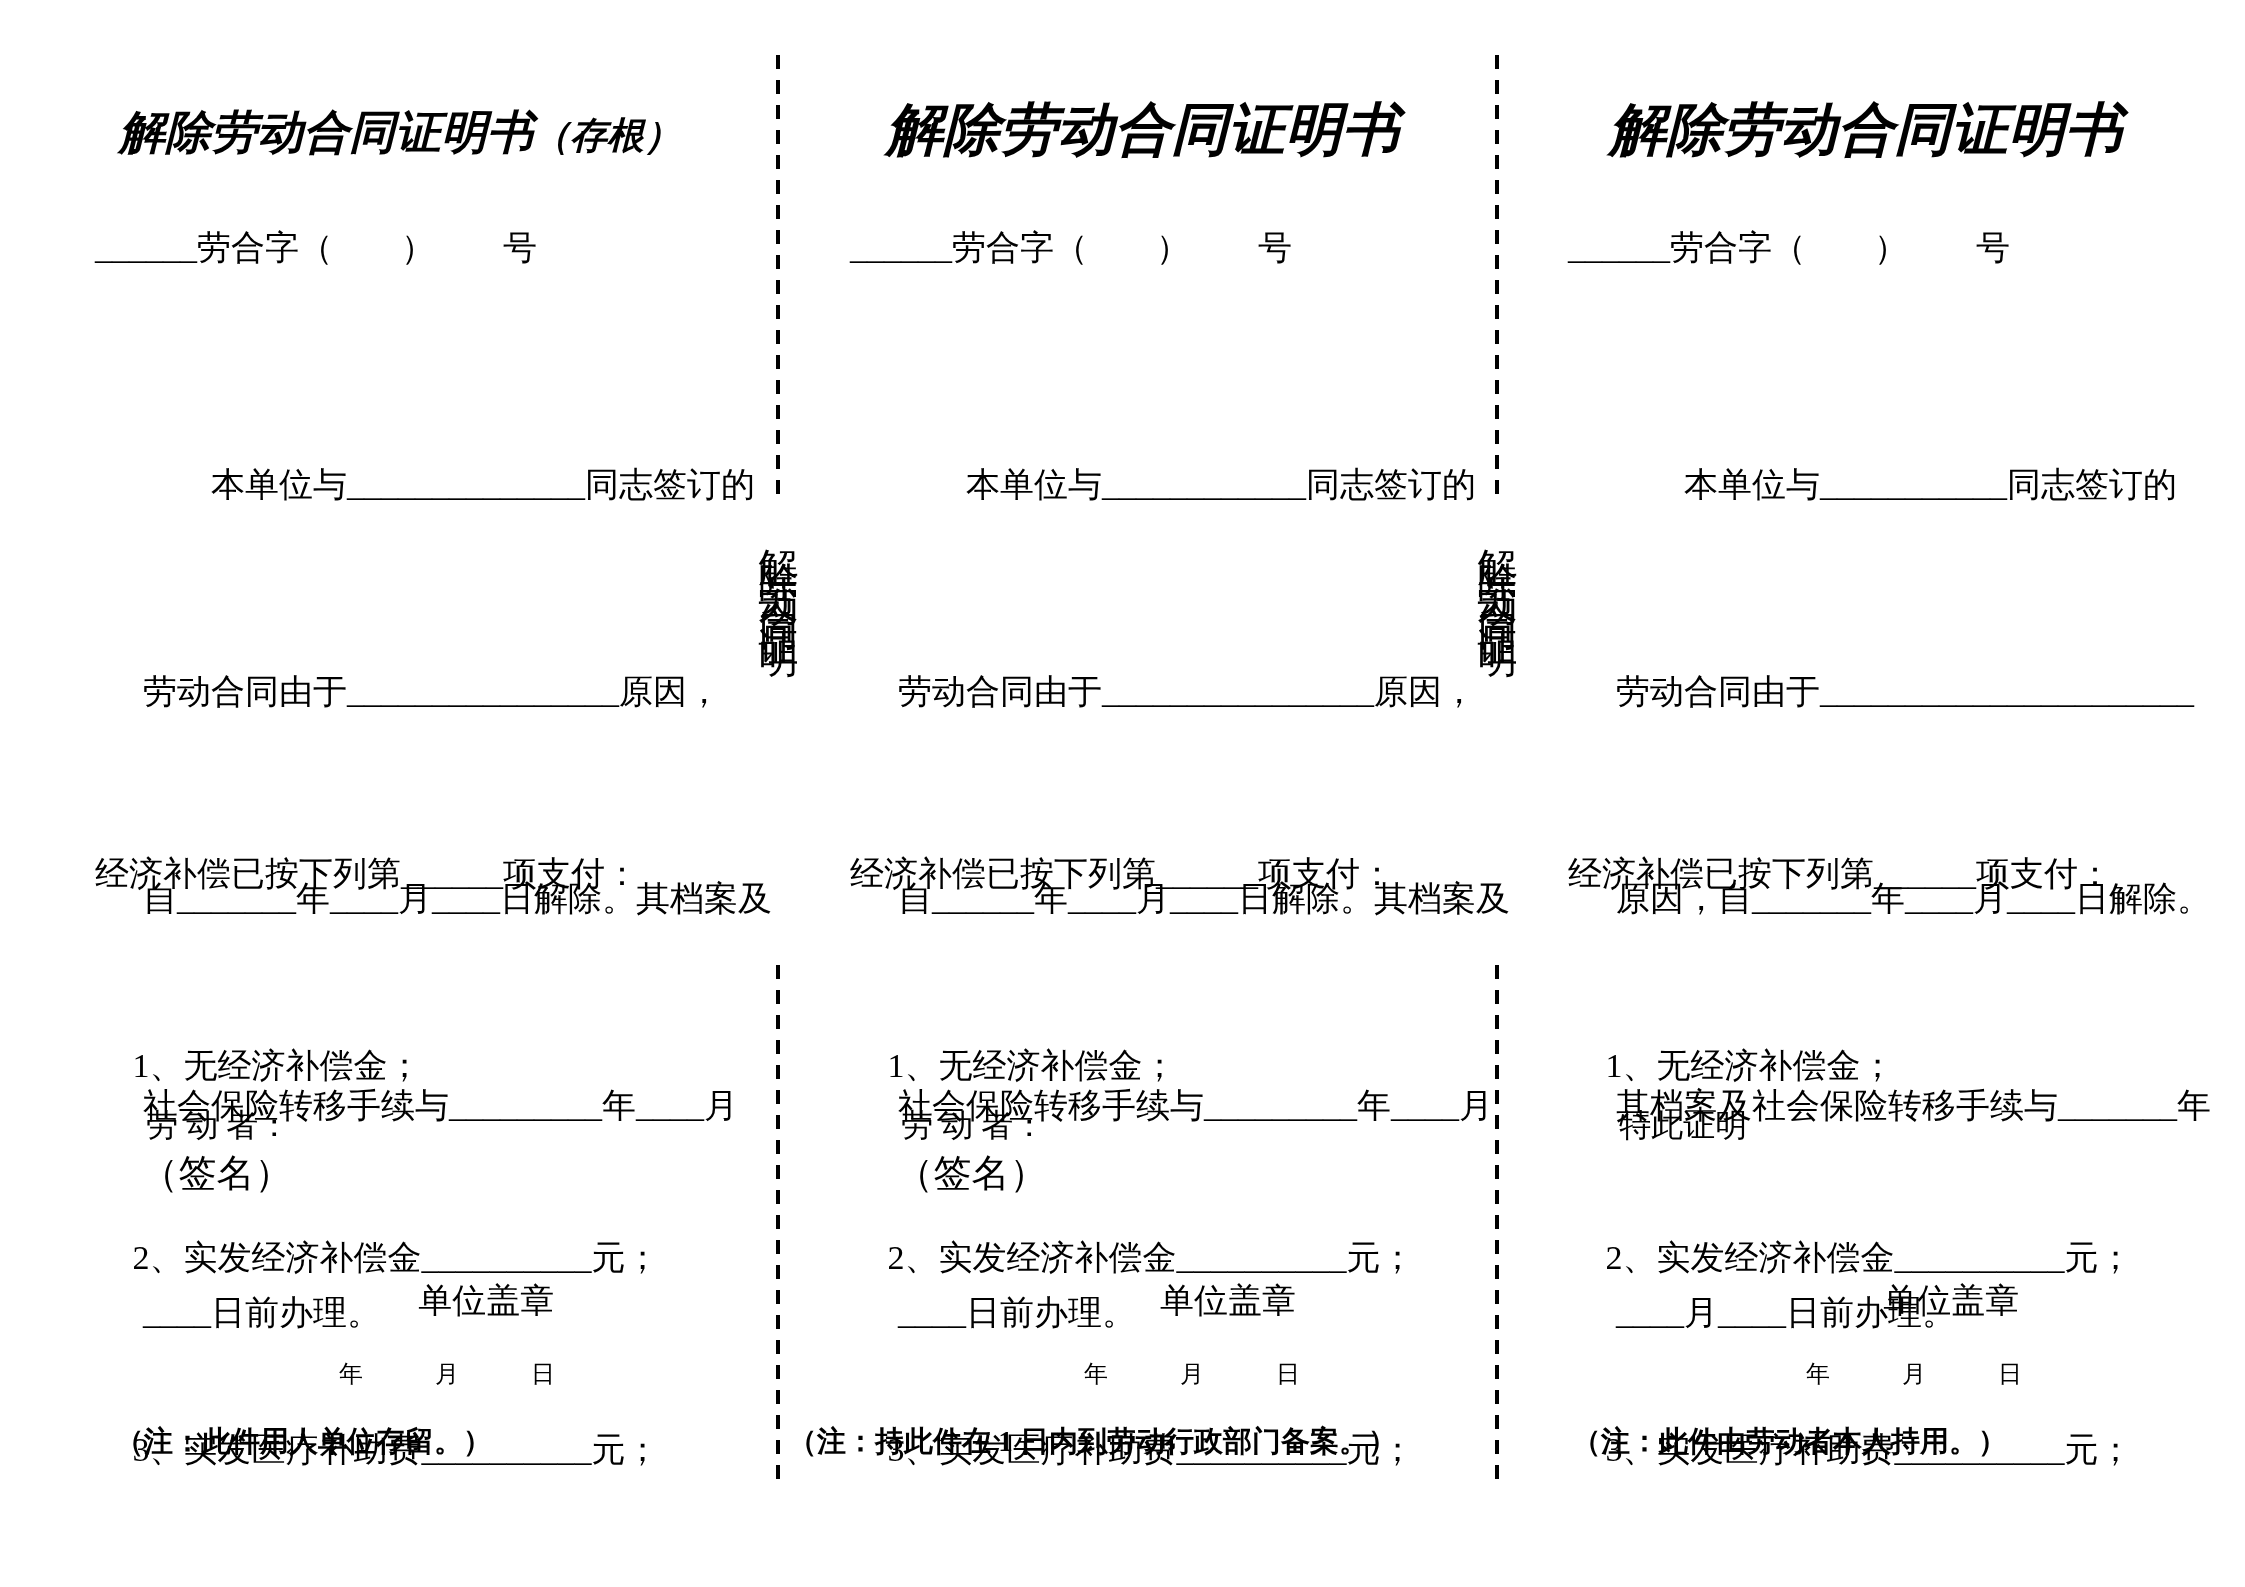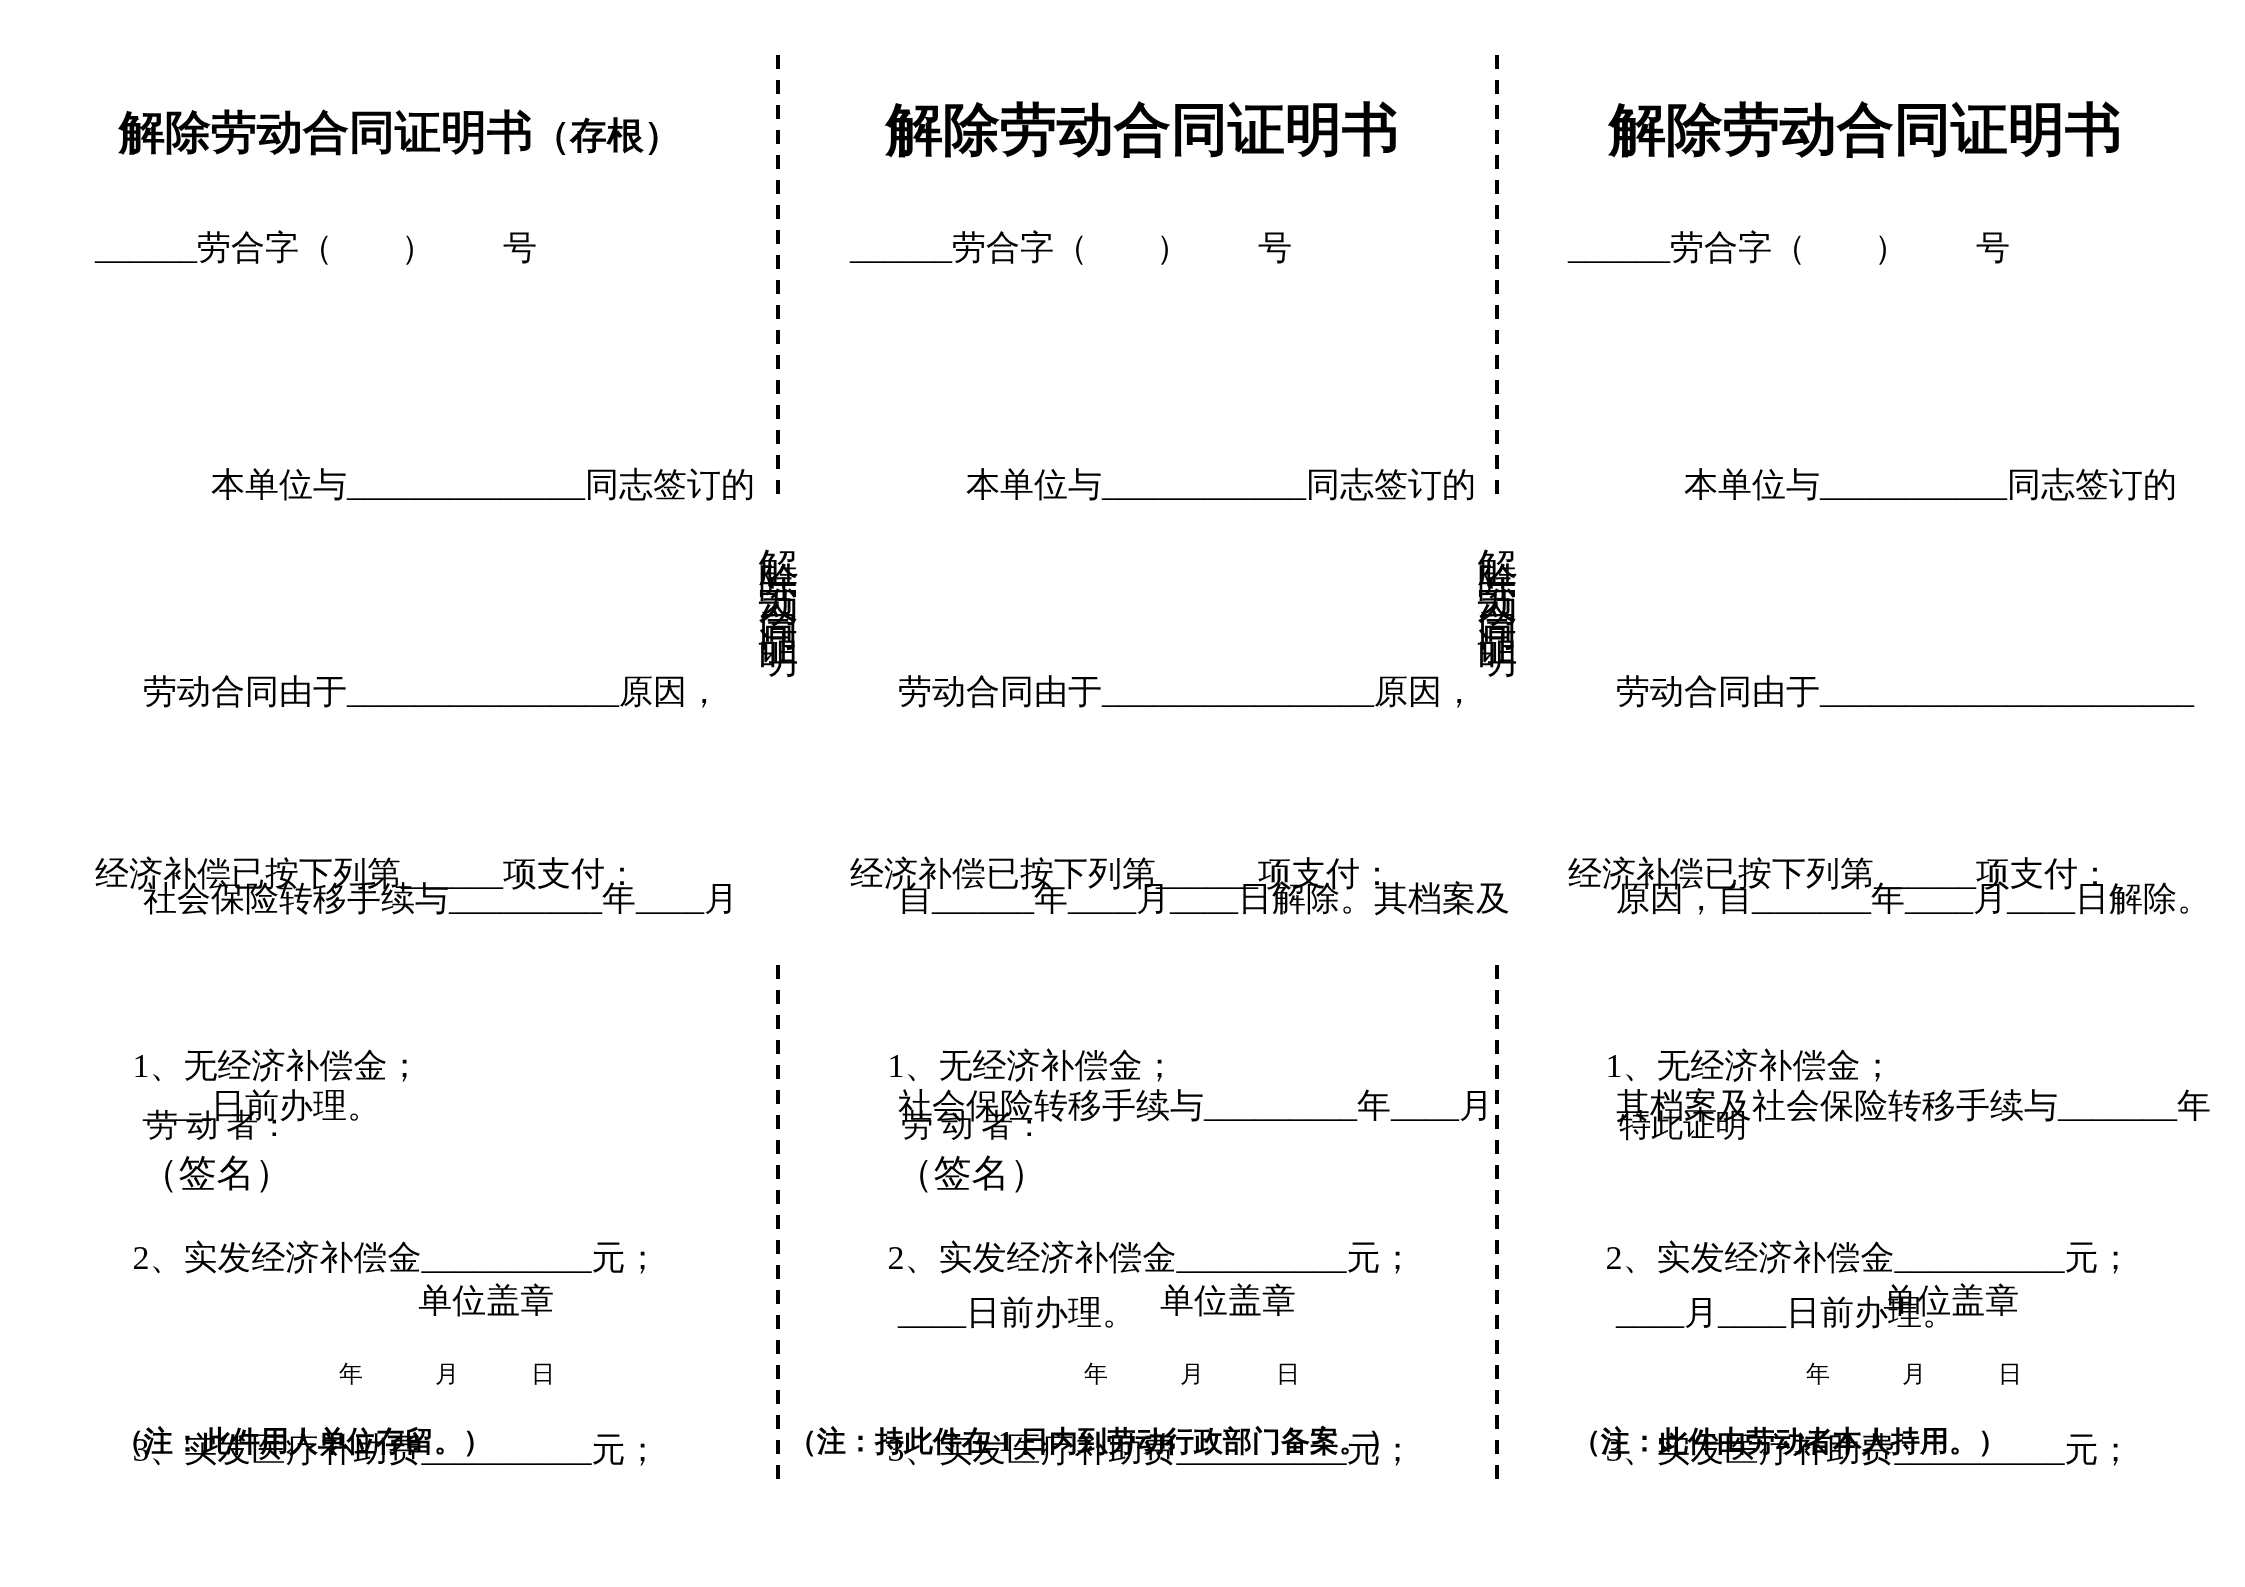--- a/index.html
+++ b/index.html
@@ -9,21 +9,21 @@
     font-family:"Liberation Serif","DejaVu Serif",serif;
     overflow:hidden;
   }
   .panel{position:absolute; top:0; height:100%;}
   .p1{left:95px;  width:610px;}
   .p2{left:850px; width:585px;}
   .p3{left:1568px;width:595px;}
 
   .title{
     position:absolute; top:92px; left:0; right:0;
-    text-align:center; font-weight:bold; white-space:nowrap;
+    text-align:center; font-weight:bold; white-space:nowrap;font-style:italic;
   }
   .p1 .title{font-size:46px; top:102px;}
   .p2 .title,.p3 .title{font-size:57px;}
   .title .suffix{font-size:37px;}
 
   .ref{
     position:absolute; top:225px; left:0; right:0;
     text-align:left; font-size:34px; white-space:pre;
     padding-right:4px;
   }
@@ -72,20 +72,21 @@
 <body>
 
 <div class="canvas">
 
   <div class="panel p1">
     <div class="title"><span>解除劳动合同证明书</span><span class="suffix">（存根）</span></div>
     <div class="ref">______劳合字（　　）　　号</div>
     <div class="para">
       <div class="line">本单位与______________同志签订的</div>
       <div class="line">劳动合同由于________________原因，</div>
+      <div class="line">自_______年____月____日解除。其档案及</div>
       <div class="line">社会保险转移手续与_________年____月</div>
       <div class="line">____日前办理。</div>
     </div>
     <div class="comp">
       <div class="chead">经济补偿已按下列第______项支付：</div>
       <div class="item">1、无经济补偿金；</div>
       <div class="item">2、实发经济补偿金__________元；</div>
       <div class="item">3、实发医疗补助费__________元；</div>
       
     </div>

